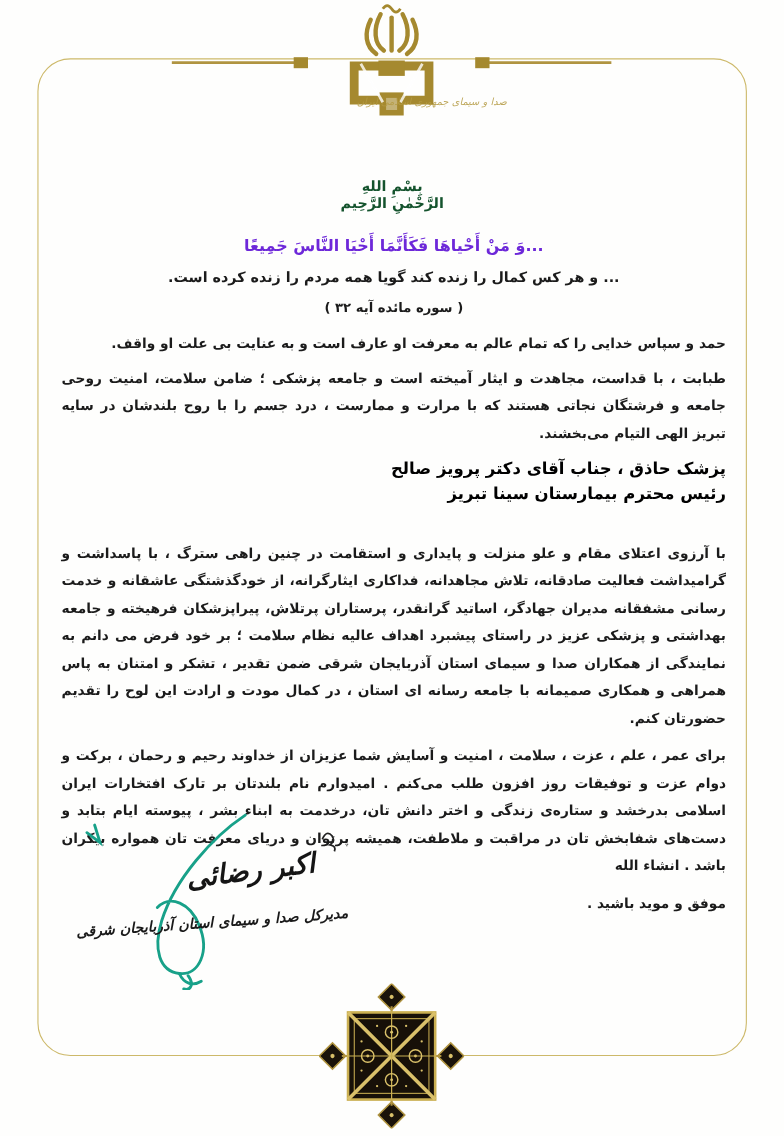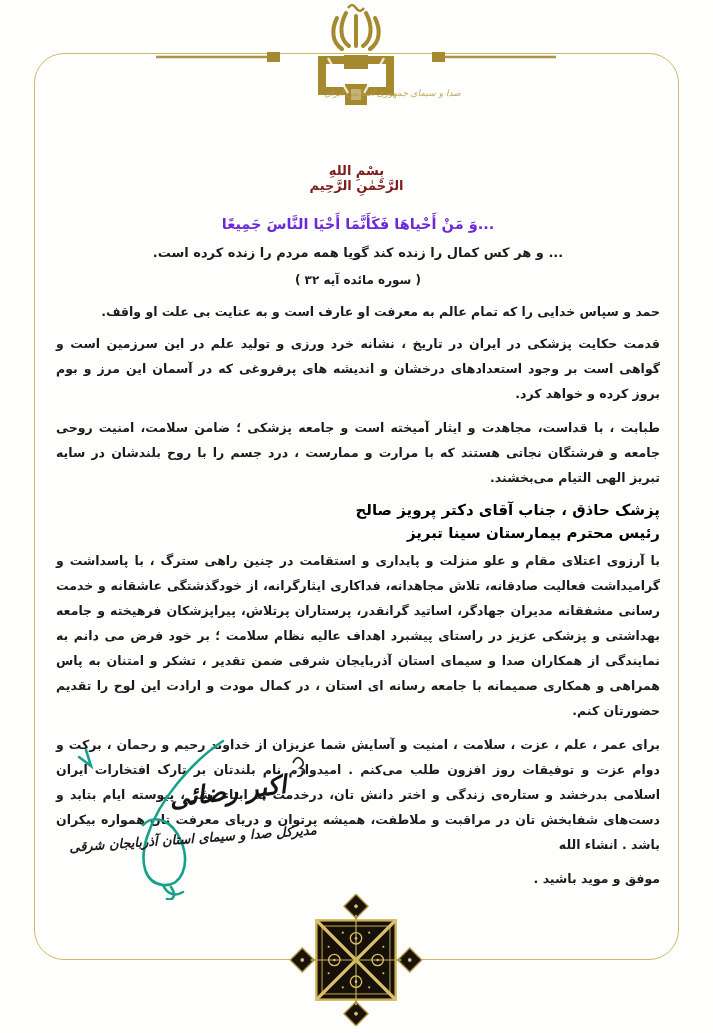--- a/index.html
+++ b/index.html
@@ -16,34 +16,34 @@
   
   .emblem-wrap{position:absolute;left:156px;top:0;width:400px;height:118px;z-index:3;}
   .emblem-caption{
     position:absolute;top:88px;left:0;width:713px;text-align:center;
     font-size:9px;color:#b49a42;opacity:.85;font-style:italic;letter-spacing:.5px;padding-left:36px;
   }
   
   .bismillah{
     position:absolute;top:141px;left:50%;transform:translateX(-50%);
     width:104px;height:76px;display:flex;align-items:center;justify-content:center;
-    text-align:center;font-weight:bold;font-size:13px;line-height:1.15;color:#7f1d1d;
+    text-align:center;font-weight:bold;font-size:13px;line-height:1.15;color:#14532d;
     direction:rtl;
   }
   
   .letter{
     position:absolute;top:213px;left:56px;width:604px;direction:rtl;
     font-size:12.5px;font-weight:bold;line-height:25px;color:#1b1b1b;
   }
   .verse-ar{text-align:center;font-size:14.5px;line-height:22px;margin-bottom:8px;color:#6d28d9;}
   .verse-fa{text-align:center;font-size:13px;line-height:20px;margin-bottom:8px;}
   .citation{text-align:center;font-size:12px;line-height:18px;margin-bottom:10px;}
   .praise{text-align:justify;margin-bottom:7px;}
   .para{text-align:justify;margin-bottom:9px;}
-  .recipient{font-size:15px;line-height:23px;margin:5px 0 3px;color:#000;}
+  .recipient{font-size:15px;line-height:23px;margin:5px 0 29px;color:#000;}
   .closing{text-align:right;}
   
   .signature{position:absolute;left:55px;top:735px;width:270px;height:165px;z-index:2;}
   .sig-svg{position:absolute;left:0;top:0;}
   .sig-name{
     position:absolute;top:42px;right:38px;direction:rtl;
     font-family:"DejaVu Serif", serif;font-style:italic;font-weight:bold;
     font-size:25px;color:#151515;transform:rotate(-7deg);white-space:nowrap;
   }
   .sig-title{
@@ -85,21 +85,20 @@
   <div class="emblem-caption" style="left:-156px;">صدا و سیمای جمهوری اسلامی ایران</div>
 </div>
 
 <div class="bismillah">بِسْمِ اللهِ الرَّحْمٰنِ الرَّحِیم</div>
 
 <div class="letter">
   <div class="verse-ar">...وَ مَنْ أَحْياهَا فَكَأَنَّمَا أَحْيَا النَّاسَ جَمِيعًا</div>
   <div class="verse-fa">... و هر کس کمال را زنده کند گویا همه مردم را زنده کرده است.</div>
   <div class="citation">( سوره مائده آیه ۳۲ )</div>
   <div class="praise">حمد و سپاس خدایی را که تمام عالم به معرفت او عارف است و به عنایت بی علت او واقف.</div>
-  <div class="para">قدمت حکایت پزشکی در ایران در تاریخ ، نشانه خرد ورزی و تولید علم در این سرزمین است و گواهی است بر وجود استعدادهای درخشان و اندیشه های پرفروغی که در آسمان این مرز و بوم بروز کرده و خواهد کرد.</div>
   <div class="para">طبابت ، با قداست، مجاهدت و ایثار آمیخته است و جامعه پزشکی ؛ ضامن سلامت، امنیت روحی جامعه و فرشتگان نجاتی هستند که با مرارت و ممارست ، درد جسم را با روح بلندشان در سایه تبریز الهی التیام می‌بخشند.</div>
   <div class="recipient">
     <div>پزشک حاذق ، جناب آقای دکتر پرویز صالح</div>
     <div>رئیس محترم بیمارستان سینا تبریز</div>
   </div>
   <div class="para">با آرزوی اعتلای مقام و علو منزلت و پایداری و استقامت در چنین راهی سترگ ، با پاسداشت و گرامیداشت فعالیت صادقانه، تلاش مجاهدانه، فداکاری ایثارگرانه، از خودگذشتگی عاشقانه و خدمت رسانی مشفقانه مدیران جهادگر، اساتید گرانقدر، پرستاران پرتلاش، پیراپزشکان فرهیخته و جامعه بهداشتی و پزشکی عزیز در راستای پیشبرد اهداف عالیه نظام سلامت ؛ بر خود فرض می دانم به نمایندگی از همکاران صدا و سیمای استان آذربایجان شرقی ضمن تقدیر ، تشکر و امتنان به پاس همراهی و همکاری صمیمانه با جامعه رسانه ای استان ، در کمال مودت و ارادت این لوح را تقدیم حضورتان کنم.</div>
   <div class="para">برای عمر ، علم ، عزت ، سلامت ، امنیت و آسایش شما عزیزان از خداوند رحیم و رحمان ، برکت و دوام عزت و توفیقات روز افزون طلب می‌کنم . امیدوارم نام بلندتان بر تارک افتخارات ایران اسلامی بدرخشد و ستاره‌ی زندگی و اختر دانش تان، درخدمت به ابناء بشر ، پیوسته ایام بتابد و دست‌های شفابخش تان در مراقبت و ملاطفت، همیشه پرتوان و دریای معرفت تان همواره بیکران باشد . انشاء الله</div>
   <div class="closing">موفق و موید باشید .</div>
 </div>
 

